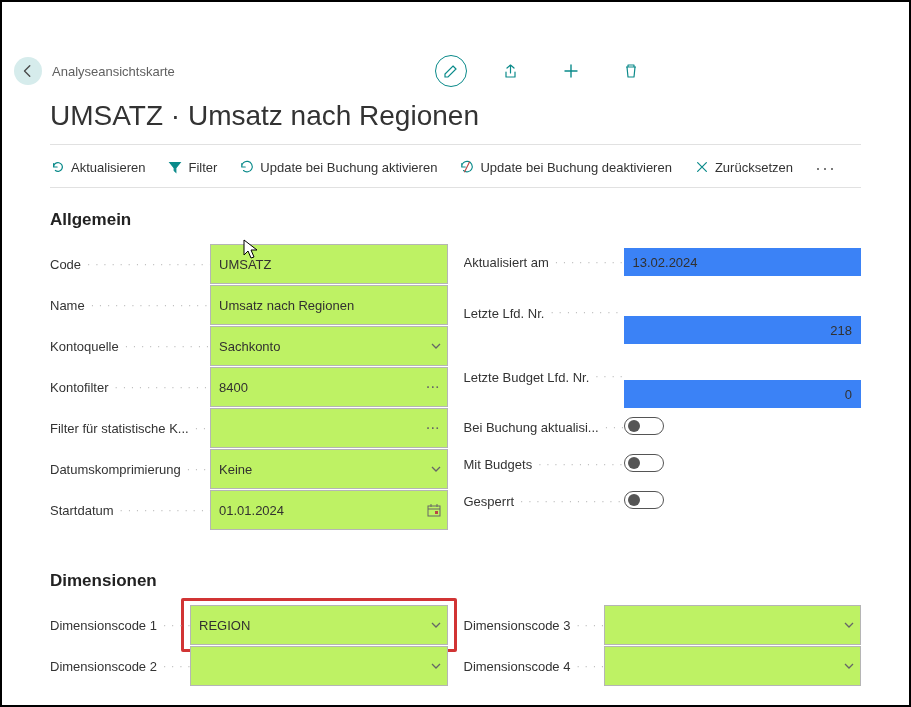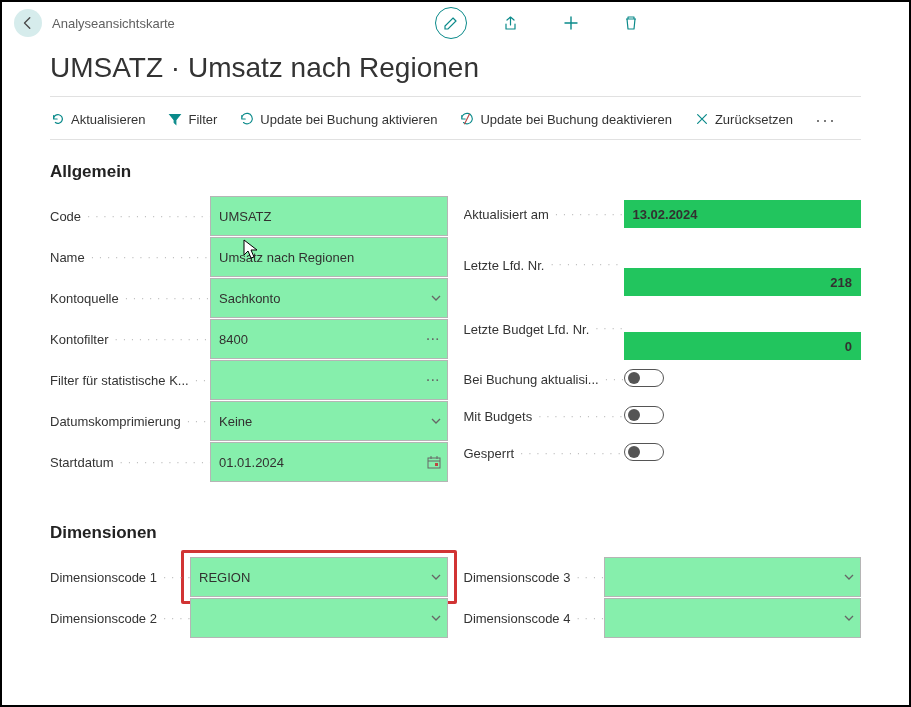--- a/index.html
+++ b/index.html
@@ -13,20 +13,21 @@
     border: 2px solid #000;
     overflow: hidden;
     position: relative;
   }
   .header-bar {
     display: flex;
     align-items: center;
     height: 42px;
     padding: 0 12px;
     gap: 10px;
+    margin-top: 48px;
   }
   .back-btn {
     width: 28px; height: 28px;
     border-radius: 50%;
     background: #d6ecec;
     display: flex; align-items: center; justify-content: center;
     cursor: pointer;
   }
   .breadcrumb-title { color: #606060; font-size: 13px; }
   .header-center {
@@ -106,33 +107,32 @@
     margin-left: 6px;
     white-space: nowrap;
   }
   .field-input-wrap { flex: 1; }
   .text-input, .select-input, .lookup-input, .date-input {
     width: 100%;
     height: 40px;
     border: 1px solid #b5b5b5;
     padding: 0 8px;
     font-size: 13px;
-    background: #86efac;
+    background: #bef264;
     display: flex; align-items: center; justify-content: space-between;
     position: relative;
   }
   .readonly-field {
     width: 100%;
     height: 28px;
-    background: #22c55e;
+    background: #3b82f6;
     padding: 0 8px;
     font-size: 13px;
     display: flex; align-items: center;
     border: 1px solid transparent;
-    font-weight: bold;
   }
   .readonly-right { justify-content: flex-end; margin-top: 35px; }
   .input-suffix {
     position: absolute; right: 6px; top: 50%; transform: translateY(-50%);
     color: #666; font-size: 11px; pointer-events: none;
   }
   .chev-down { color: #666; }
   .ellips { font-weight: bold; letter-spacing: 1px;}
   .cal-ic { width: 14px; height: 14px; }
   .toggle {

